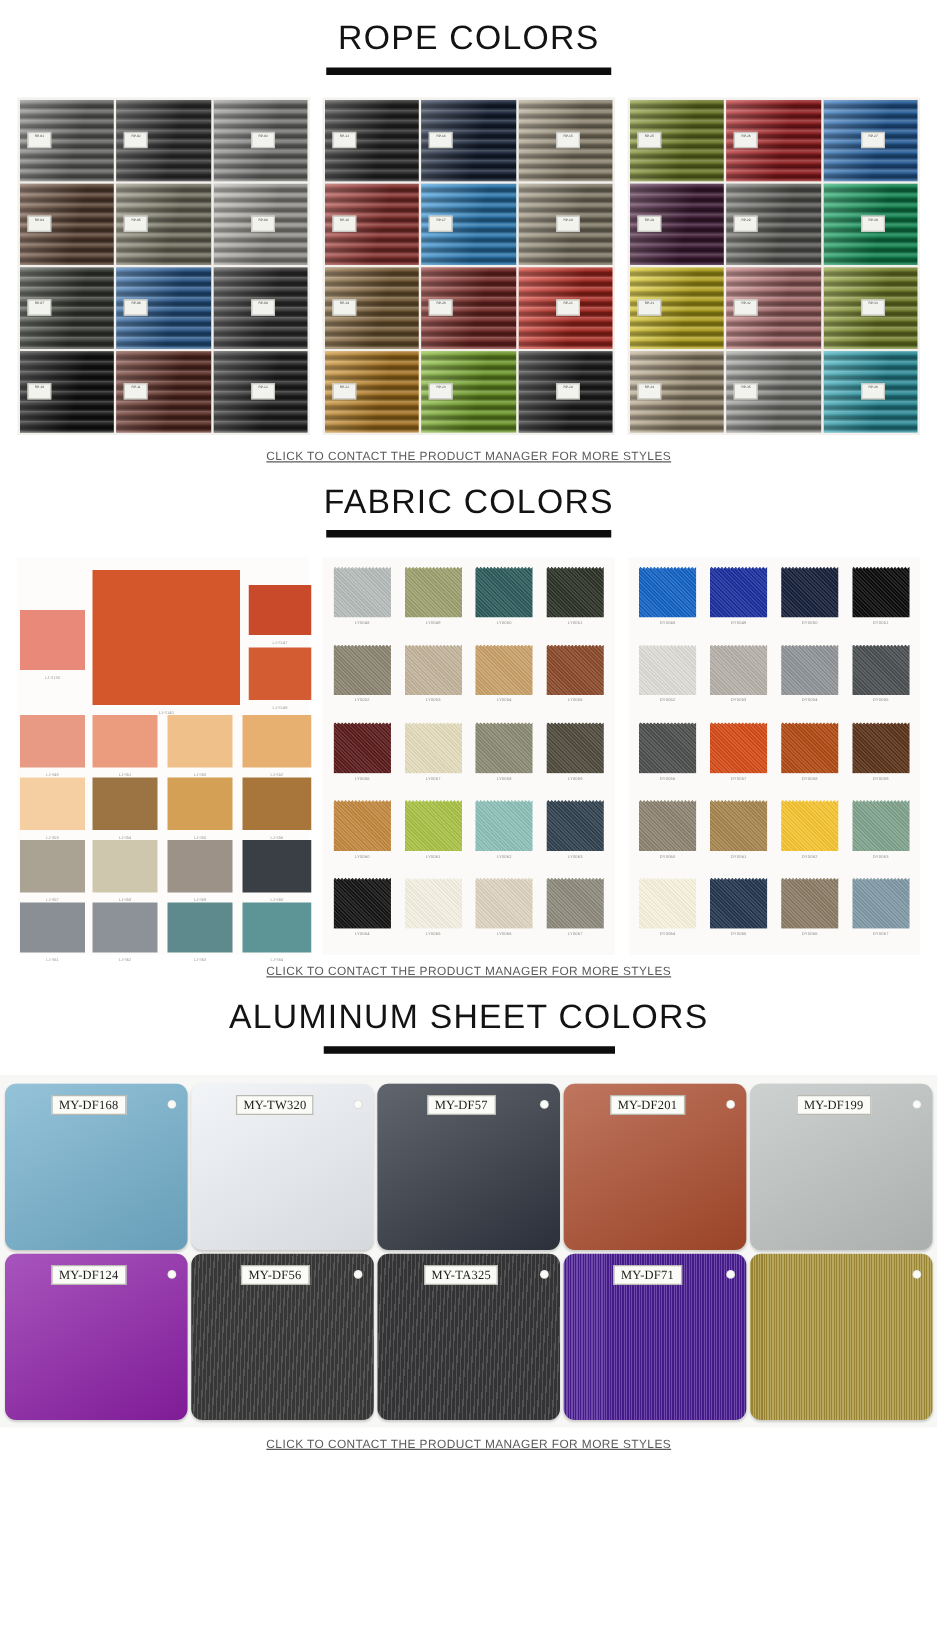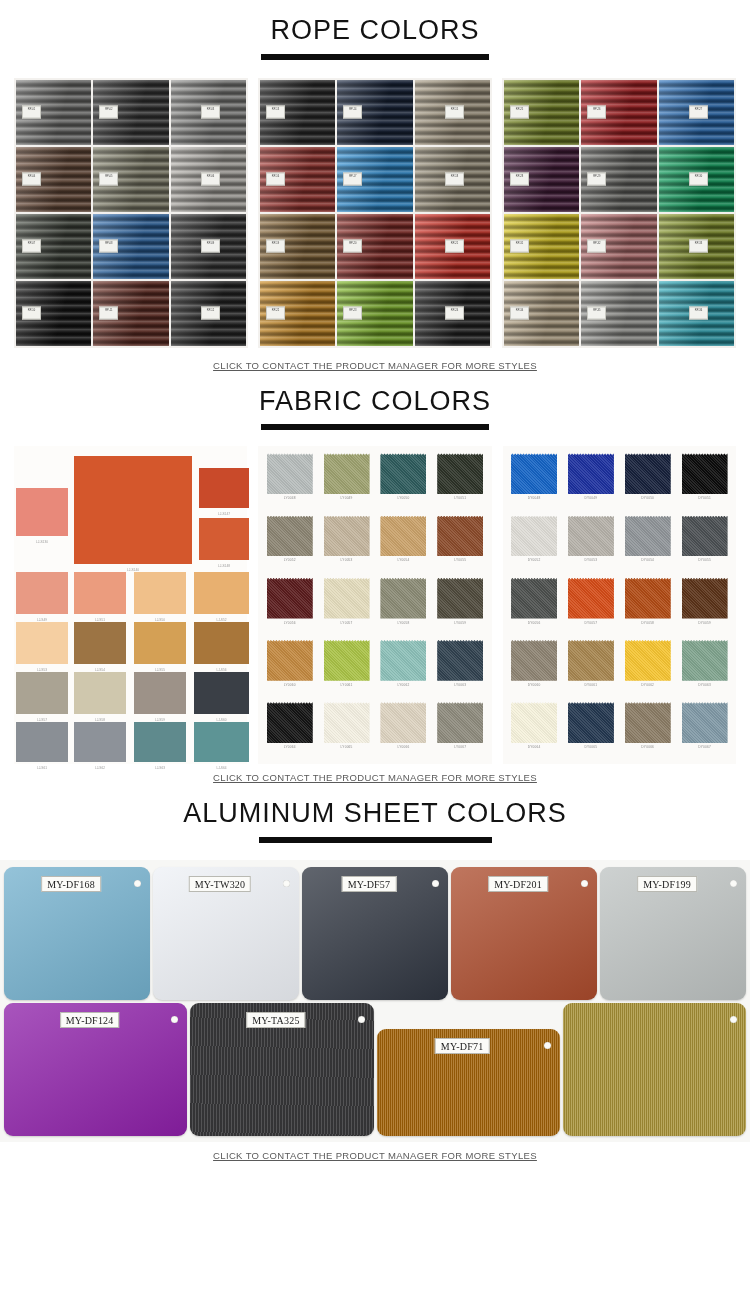--- a/index.html
+++ b/index.html
@@ -699,25 +699,29 @@
         <div class="alum-card tex-smooth" style="background: rgb(190, 195, 194);">
           <div class="alum-label">MY-DF199</div>
           <div class="alum-hole"></div>
         </div>
       </div>
       <div class="alum-row">
         <div class="alum-card tex-smooth" style="background: rgb(141, 31, 168);">
           <div class="alum-label">MY-DF124</div>
           <div class="alum-hole"></div>
         </div>
+        <div class="alum-card tex-grain" style="background: rgb(63, 63, 63);">
+          <div class="alum-label">MY-DF56</div>
+          <div class="alum-hole"></div>
+        </div>
         <div class="alum-card tex-grain" style="background: rgb(59, 59, 61);">
           <div class="alum-label">MY-TA325</div>
           <div class="alum-hole"></div>
         </div>
-        <div class="alum-card tex-brushed" style="background: #a16207; margin-top: 26px;">
+        <div class="alum-card tex-brushed" style="background: #4c1d95;">
           <div class="alum-label">MY-DF71</div>
           <div class="alum-hole"></div>
         </div>
         <div class="alum-card tex-brushed" style="background: rgb(168, 146, 55);">
           <div class="alum-hole"></div>
         </div>
       </div>
     </div>
 
   <div class="spacer-8"></div>

